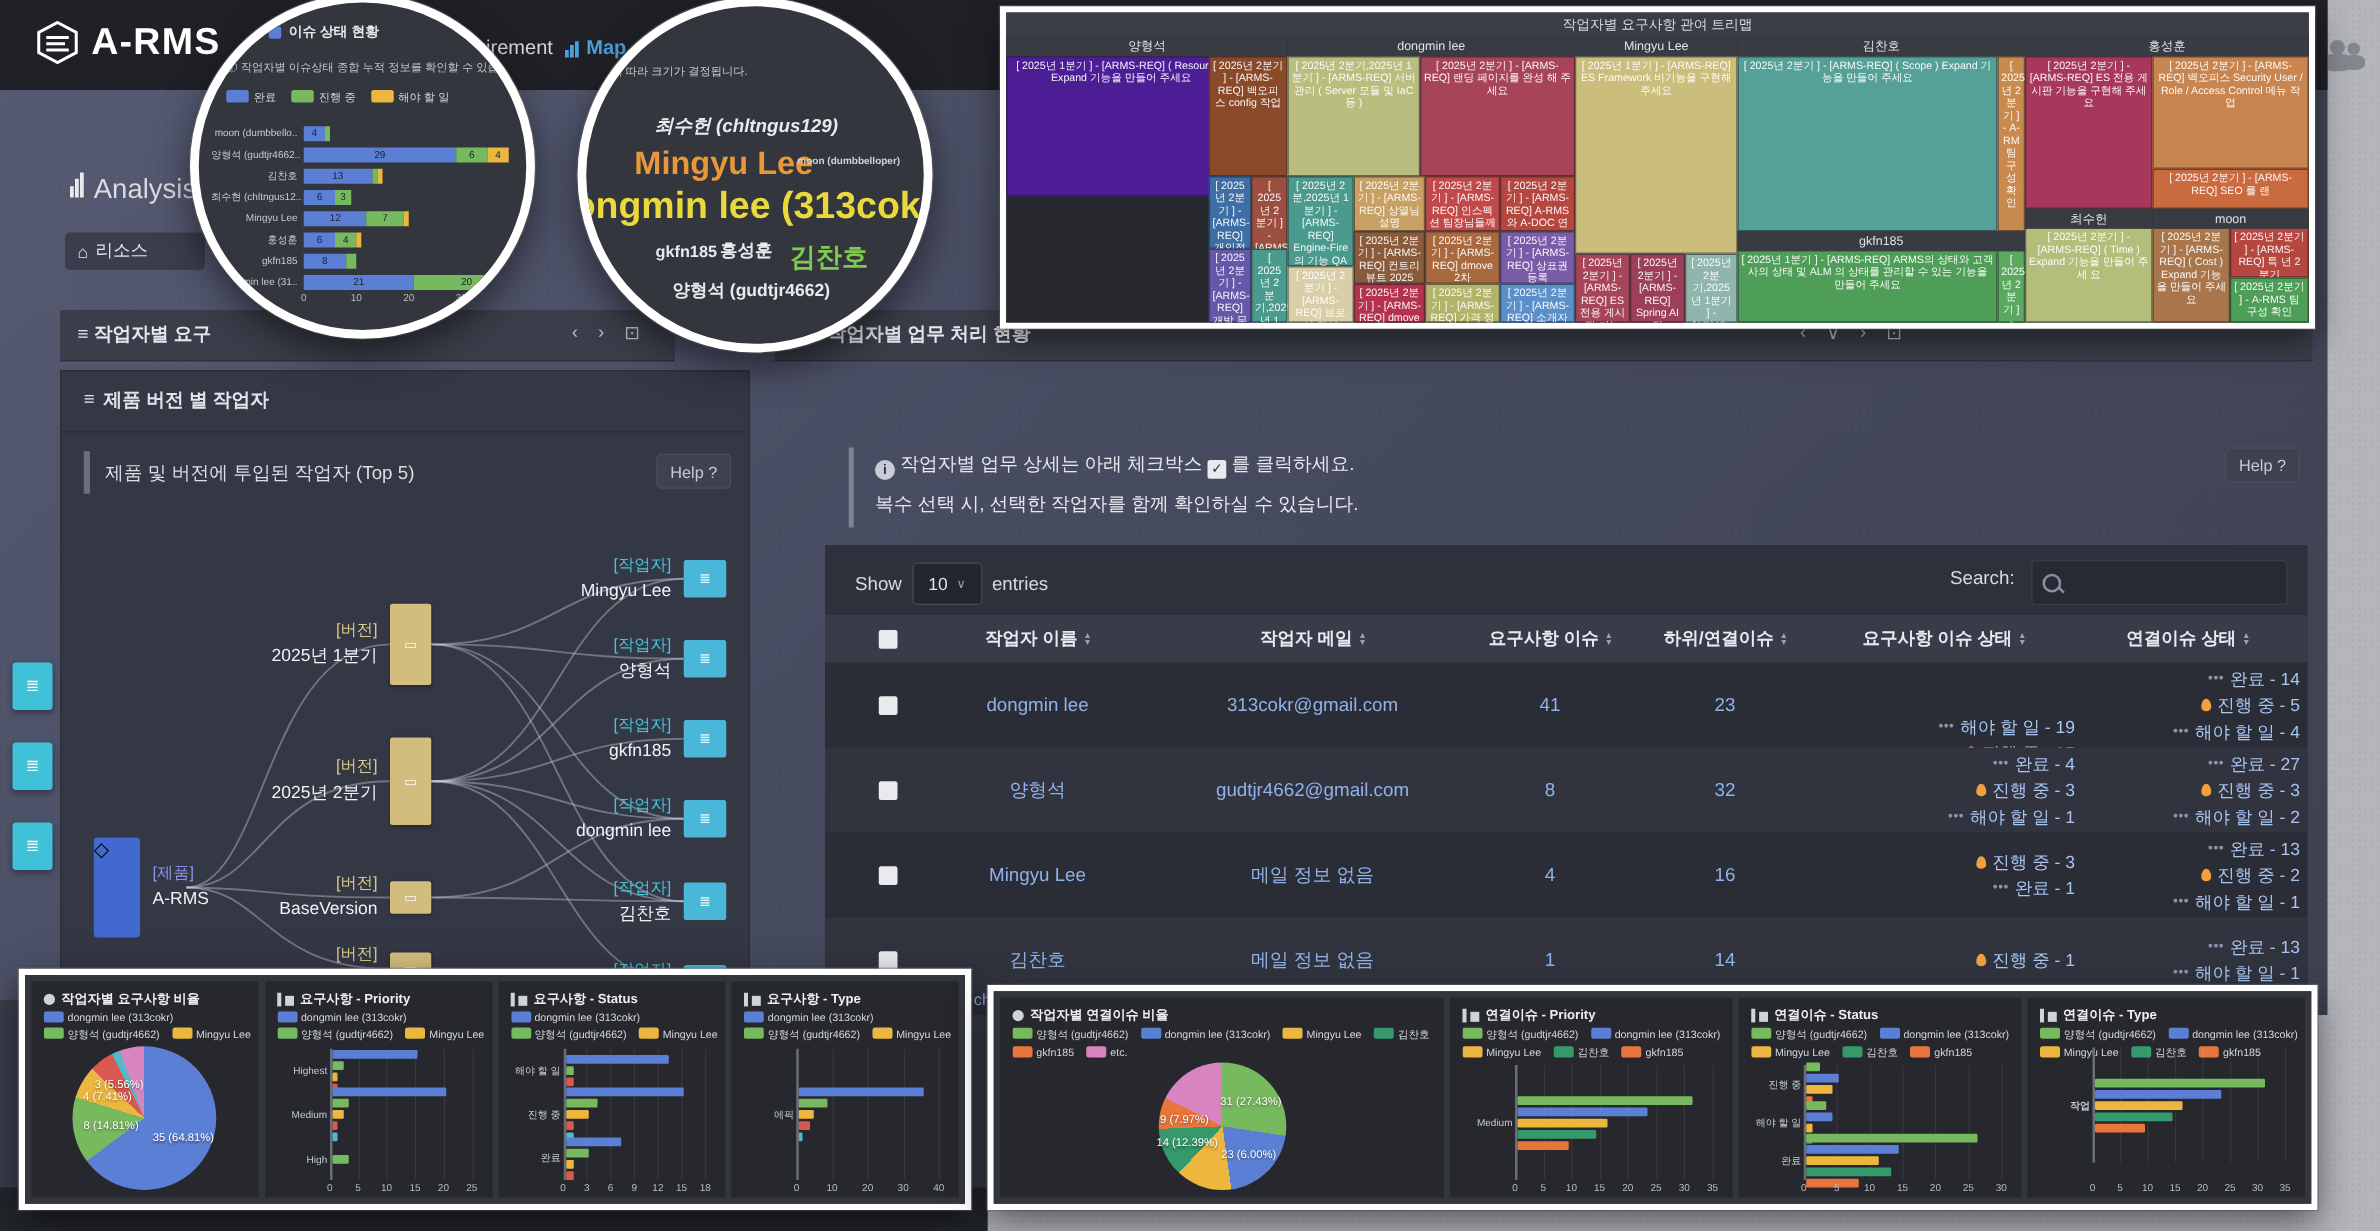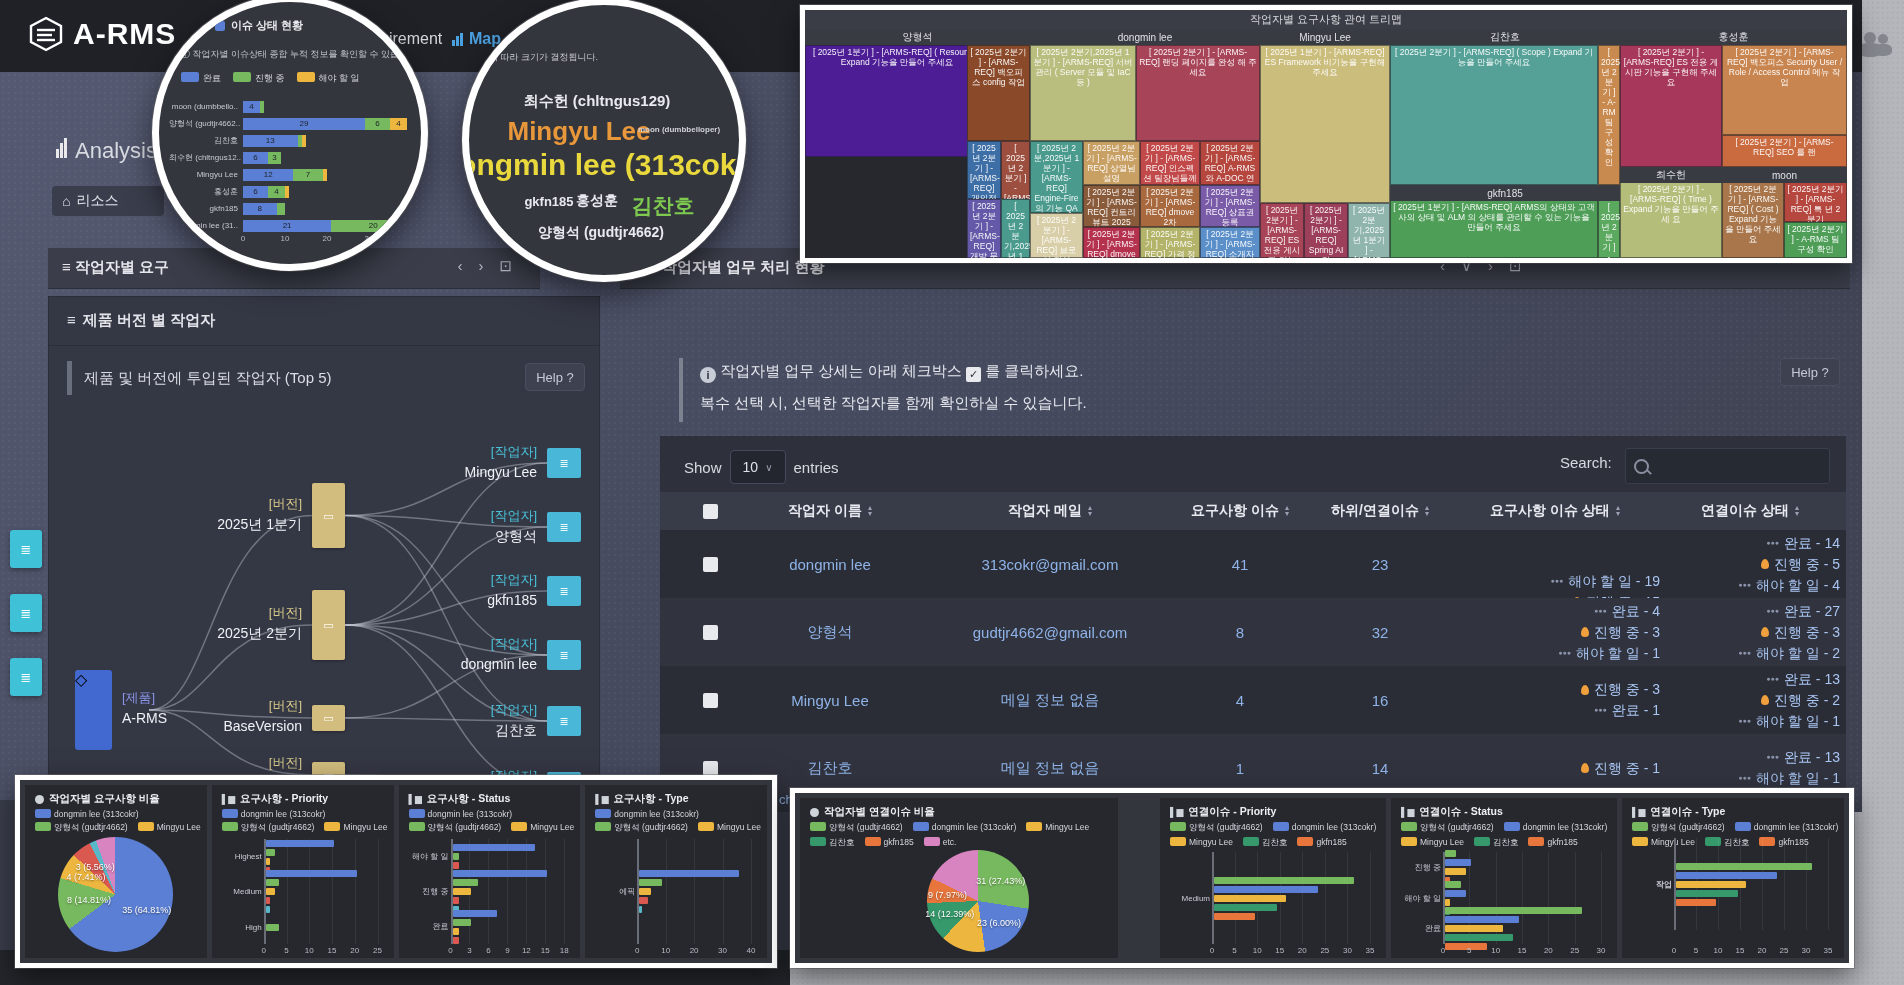--- a/index.html
+++ b/index.html
@@ -554,21 +554,21 @@
           <span style="position: absolute; left: 116px; transform: translateX(-50%);">10</span>
           <span style="position: absolute; left: 158px; transform: translateX(-50%);">20</span>
           <span style="position: absolute; left: 200px; transform: translateX(-50%);">30</span>
         </div>
       </div>
   </div>
 
   <div class="ring" style="left:462px;top:-2px;width:270px;height:270px;">
     <div class="abs" style="left:20px;top:46px;font-size:9px;color:#c8cad0;">에 따라 크기가 결정됩니다.</div>
     <div id="wordcloud" class="abs" style="left:0;top:0;width:270px;height:270px;">
-        <span class="wc" style="left: 128px; top: 96px; font-size: 15px; color: rgb(232, 234, 240);">최수헌 (chltngus129)</span>
+        <span class="wc" style="left: 128px; top: 96px; font-size: 15px; color: rgb(232, 234, 240); font-style: italic;">최수헌 (chltngus129)</span>
         <span class="wc" style="left: 110px; top: 126px; font-size: 26px; color: rgb(232, 151, 58);">Mingyu Lee</span>
         <span class="wc" style="left: 210px; top: 124px; font-size: 8px; color: rgb(208, 210, 216);">moon (dumbbelloper)</span>
         <span class="wc" style="left: 130px; top: 160px; font-size: 30px; color: rgb(234, 217, 60);">dongmin lee (313cokr)</span>
         <span class="wc" style="left: 80px; top: 196px; font-size: 13px; color: rgb(232, 234, 240);">gkfn185</span>
         <span class="wc" style="left: 128px; top: 196px; font-size: 14px; color: rgb(232, 234, 240);">홍성훈</span>
         <span class="wc" style="left: 194px; top: 201px; font-size: 21px; color: rgb(126, 201, 79);">김찬호</span>
         <span class="wc" style="left: 132px; top: 228px; font-size: 14px; color: rgb(232, 234, 240);">양형석 (gudtjr4662)</span>
       </div>
   </div>
 
@@ -779,21 +779,21 @@
             <span class="tick" style="left: 70.4375px;">10</span>
             <span class="tick" style="left: 98.875px;">20</span>
             <span class="tick" style="left: 127.312px;">30</span>
             <span class="tick" style="left: 155.75px;">40</span>
           </div>
         </div>
       </div>
   </div>
   <div class="whitepanel" style="left:790px;top:788px;width:1064px;height:180px;">
     <div id="linkcards" class="abs" style="left:0;top:0;width:1054px;height:170px;background:#34363e;">
-        <div class="card" style="left: 5px; top: 5px; width: 318px; height: 160px;">
+        <div class="card" style="left: 5px; top: 5px; width: 355px; height: 160px;">
           <div class="ct">
             <span style="width:9px;height:9px;border-radius:50%;background:#cfd3da;display:inline-block;"></span>
             <span>작업자별 연결이슈 비율</span>
           </div>
           <div class="clegend">
             <span><span class="sw" style="background: rgb(119, 185, 94);"></span>양형석 (gudtjr4662)</span>
             <span><span class="sw" style="background: rgb(91, 127, 212);"></span>dongmin lee (313cokr)</span>
             <span><span class="sw" style="background: rgb(237, 182, 62);"></span>Mingyu Lee</span>
             <span><span class="sw" style="background: rgb(53, 153, 107);"></span>김찬호</span>
             <span><span class="sw" style="background: rgb(232, 118, 60);"></span>gkfn185</span>

